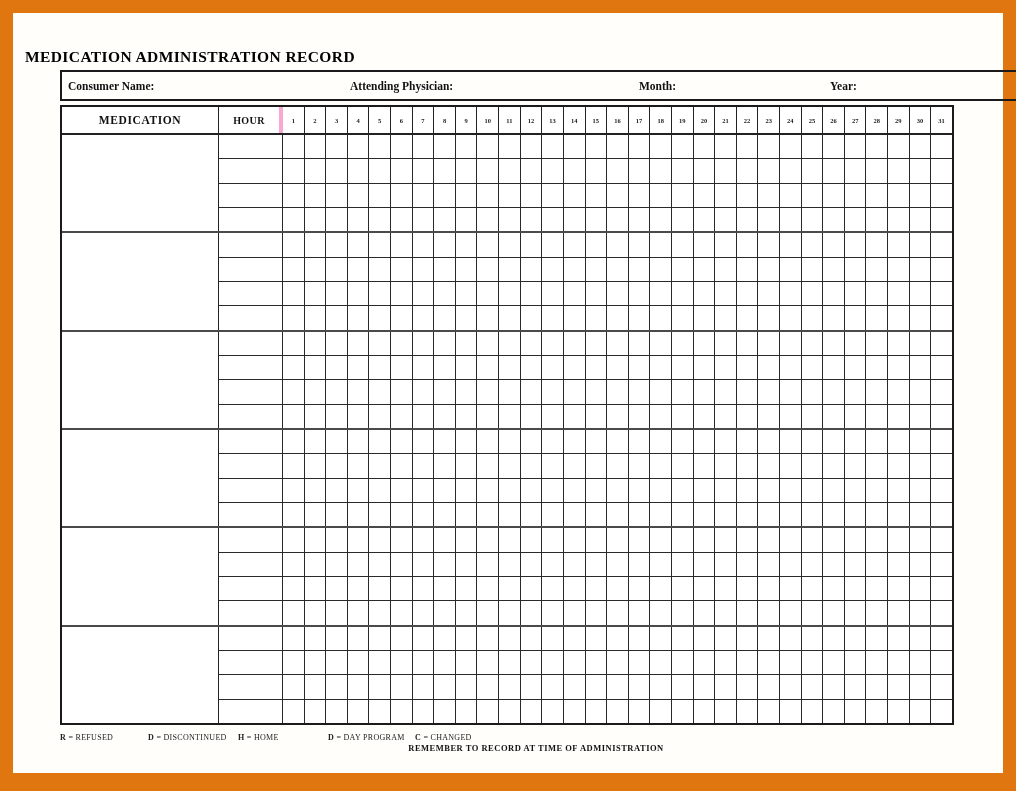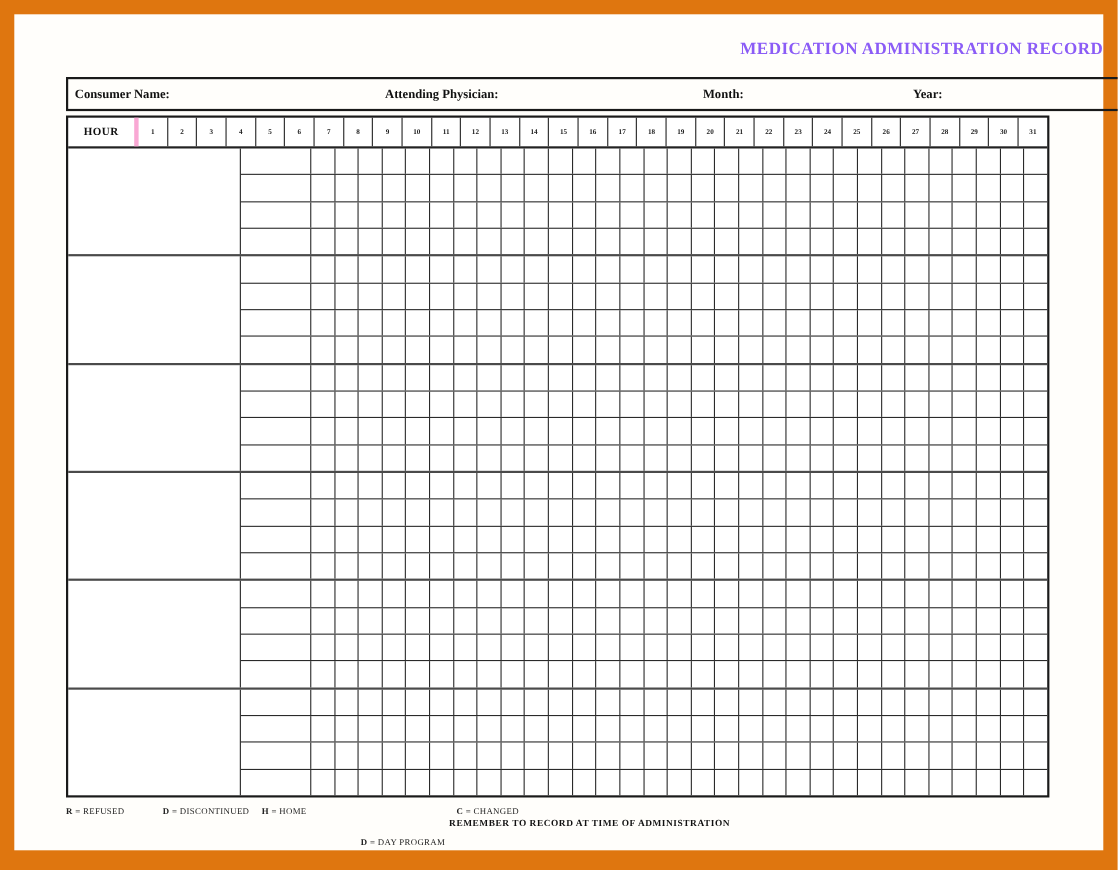--- a/index.html
+++ b/index.html
@@ -13,25 +13,25 @@
   }
   .page {
     position:absolute;
     left:13px; top:13px; right:13px; bottom:18px;
     background:#FFFEFB;
   }
 
   .title {
     position:absolute;
     top:23px; left:0; width:100%;
-    text-align:right;
+    text-align:left;
     font-size:15.5px; font-weight:bold;
     letter-spacing:0.4px;
-    color:#8b5cf6;
-    margin:0;
+    color:#000000;
+    margin:12px;
   }
 
   .header-box {
     position:absolute;
     left:47px; top:57px; width:964px; height:31px;
     border:2px solid #1a1a1a;
     box-sizing:border-box;
   }
   .hfield {
     position:absolute;
@@ -134,20 +134,21 @@
 
     <div class="header-box">
       <span class="hfield" style="left:6px">Consumer Name:</span>
       <span class="hfield" style="left:288px">Attending Physician:</span>
       <span class="hfield" style="left:577px">Month:</span>
       <span class="hfield" style="left:768px">Year:</span>
     </div>
 
     <div class="mar-table">
       <div class="thead">
+        <div class="med-h">MEDICATION</div>
         <div class="hour-h">HOUR</div>
 
       <div class="day-h">1</div>
           <div class="day-h">2</div>
           <div class="day-h">3</div>
           <div class="day-h">4</div>
           <div class="day-h">5</div>
           <div class="day-h">6</div>
           <div class="day-h">7</div>
           <div class="day-h">8</div>
@@ -1024,20 +1025,20 @@
             </div>
           </div>
         </div>
     </div>
 
     <div class="legend">
 
     <span class="lg-item" style="left: 0px;"><b>R</b><span> = REFUSED</span></span>
         <span class="lg-item" style="left: 88px;"><b>D</b><span> = DISCONTINUED</span></span>
         <span class="lg-item" style="left: 178px;"><b>H</b><span> = HOME</span></span>
-        <span class="lg-item" style="left: 268px; margin-top: 28px;"><b>D</b><span> = DAY PROGRAM</span></span>
+        <span class="lg-item" style="left: 268px;"><b>D</b><span> = DAY PROGRAM</span></span>
         <span class="lg-item" style="left: 355px;"><b>C</b><span> = CHANGED</span></span>
       </div>
 
     <div class="note">REMEMBER TO RECORD AT TIME OF ADMINISTRATION</div>
 
   </div>
 </div>
 
 </body></html>

